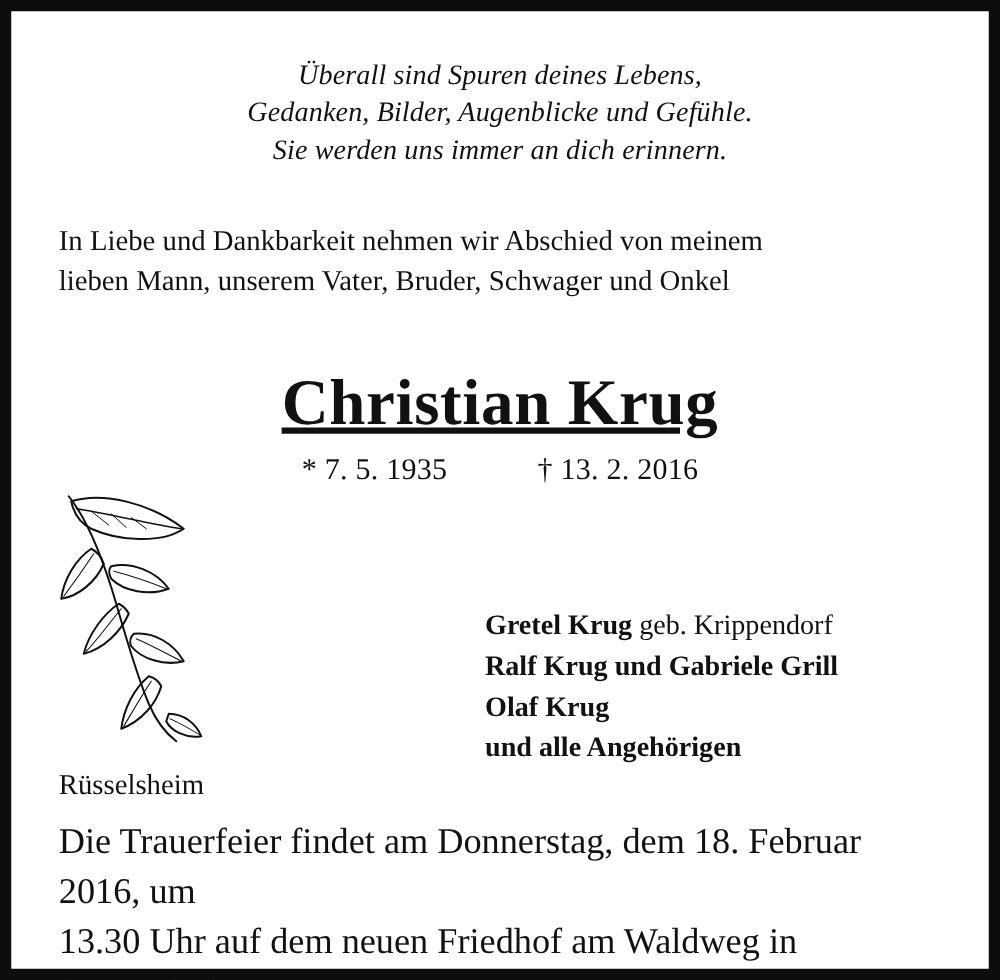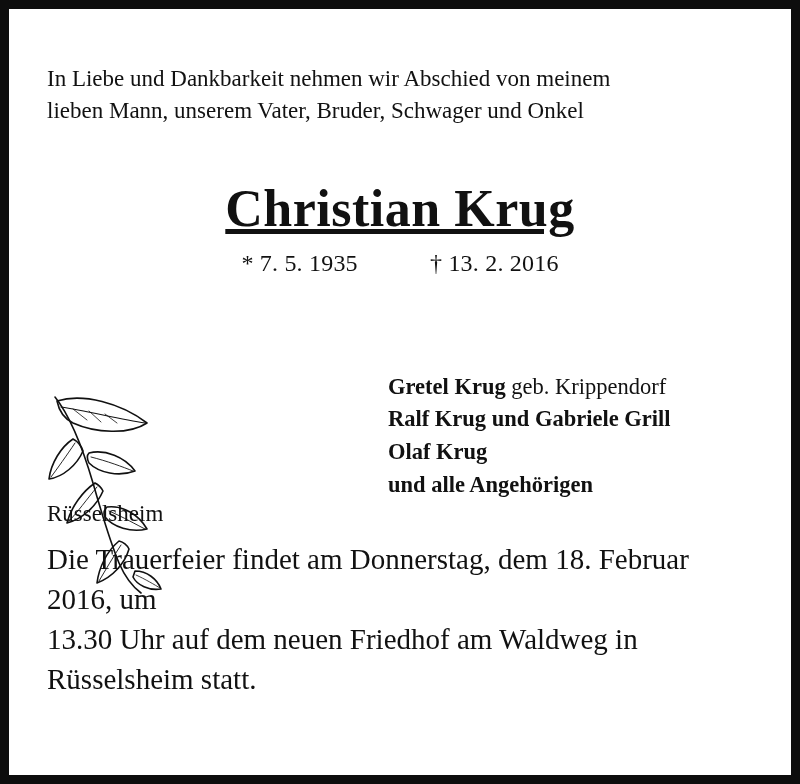--- a/index.html
+++ b/index.html
@@ -30,21 +30,21 @@
     line-height: 1.33;
     margin: 10px 0 0 0;
     padding: 0 8px;
     letter-spacing: 0.1px;
   }
   .epitaph .line {
     display: block;
     white-space: nowrap;
   }
   .intro {
-    margin-top: 28px;
+    margin-top: 42px;
     font-size: 23px;
     line-height: 1.38;
     text-align: left;
     padding-left: 4px;
   }
   .intro .line {
     display: block;
   }
   .name {
     text-align: center;
@@ -105,20 +105,25 @@
     top: 378px;
     width: 140px;
     height: 220px;
   }
 </style>
 </head>
 <body>
 
 <div class="obituary">
 
+  <div class="epitaph">
+    <span class="line">Überall sind Spuren deines Lebens,</span>
+    <span class="line">Gedanken, Bilder, Augenblicke und Gefühle.</span>
+    <span class="line">Sie werden uns immer an dich erinnern.</span>
+  </div>
 
   <div class="intro">
     <span class="line">In Liebe und Dankbarkeit nehmen wir Abschied von meinem</span>
     <span class="line">lieben Mann, unserem Vater, Bruder, Schwager und Onkel</span>
   </div>
 
   <div class="name">Christian Krug</div>
 
   <div class="dates">
     <span class="birth">* 7. 5. 1935</span>

